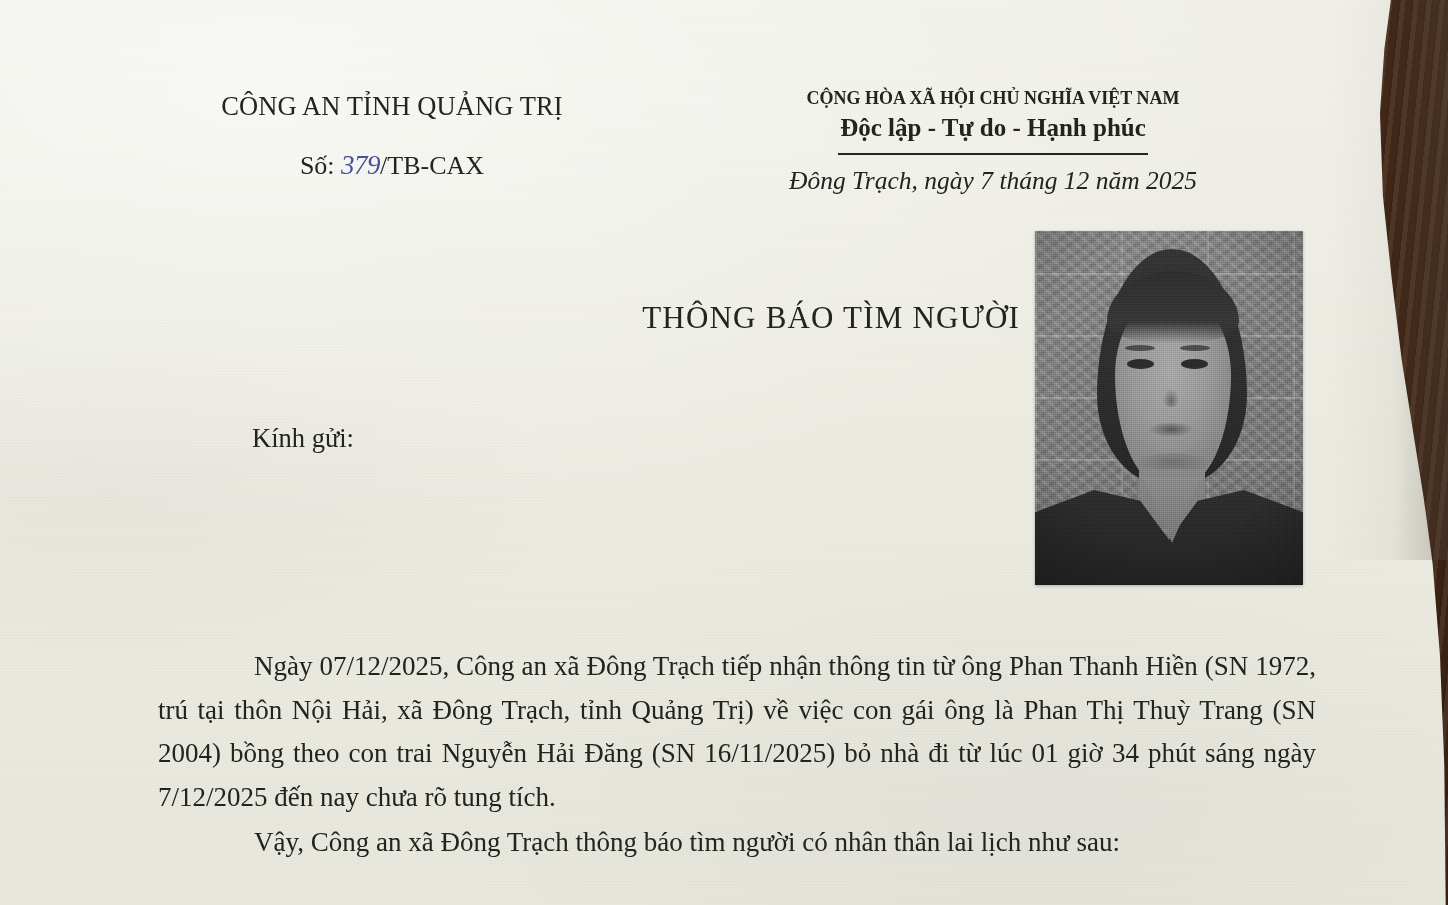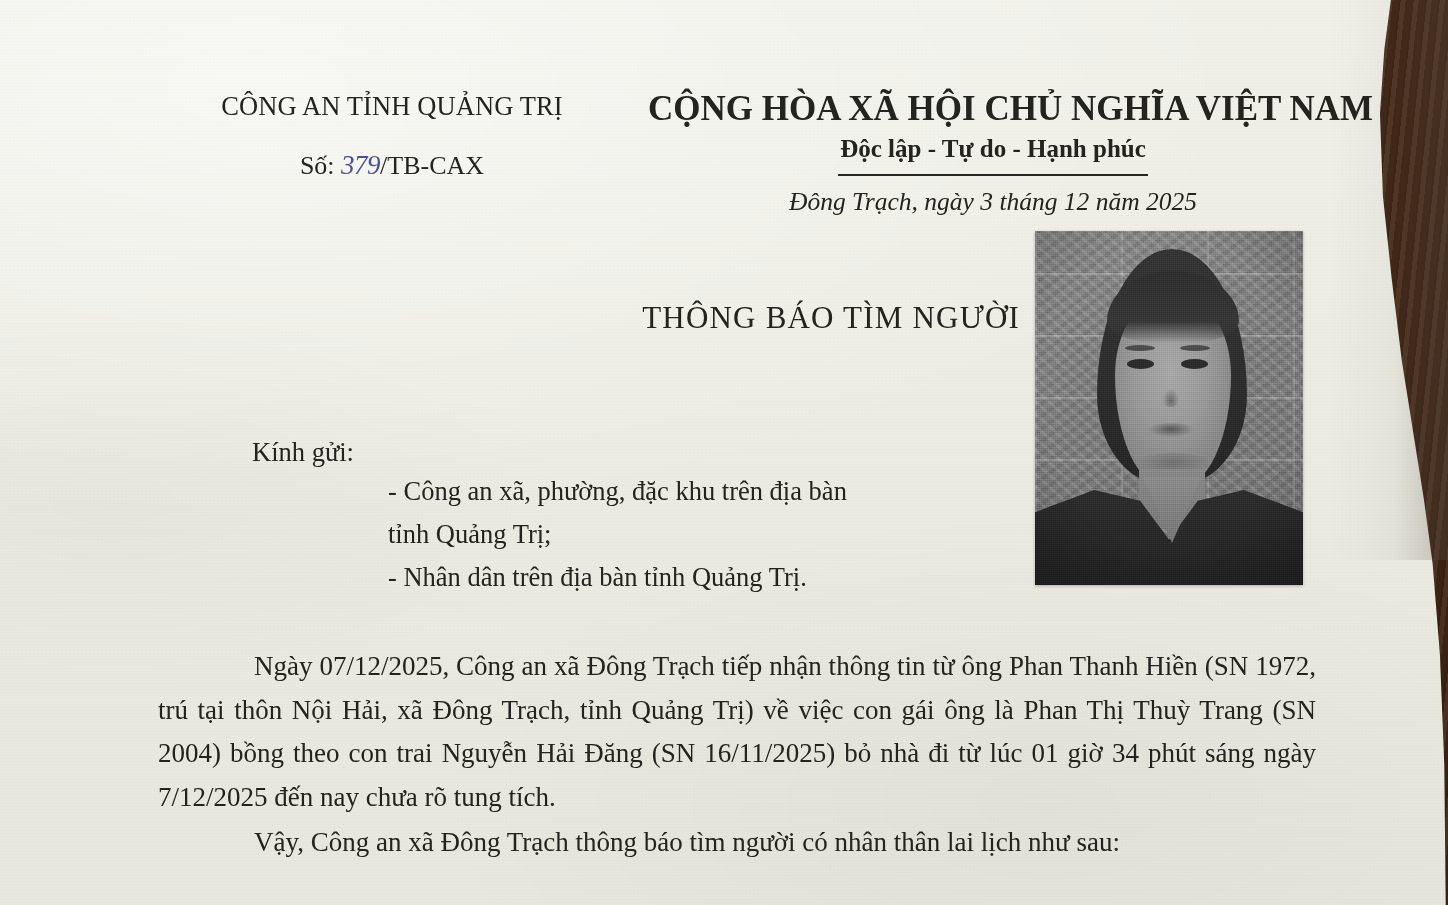--- a/index.html
+++ b/index.html
@@ -121,21 +121,21 @@
   }
 
   .hdr-right {
     position: absolute;
     left: 648px; top: 88px;
     width: 690px;
     text-align: center;
     line-height: 1.22;
   }
   .hdr-right .l1 {
-    font-size: 35px;
+    font-size: 18px;
     font-weight: bold;
     white-space: nowrap;
   }
   .hdr-right .l2 {
     font-size: 25px;
     font-weight: bold;
     margin-top: 3px;
   }
   .hdr-right .l2 span {
     border-bottom: 2.4px solid #262622;
@@ -153,21 +153,21 @@
     left: 220px; top: 300px;
     width: 800px;
     text-align: right;
     font-size: 31px;
     font-weight: normal;
     letter-spacing: 1.2px;
   }
 
   .kinh-gui {
     position: absolute;
-    left: 252px; top: 437px;
+    left: 252px; top: 423px;
     font-size: 26.5px;
   }
   .recipients {
     position: absolute;
     left: 388px; top: 470px;
     width: 620px;
     font-size: 26.5px;
     line-height: 1.62;
   }
   .recipients .r-item { white-space: nowrap; }
@@ -322,32 +322,27 @@
   <div id="content">
 
     <div class="hdr-left">
       <div class="l1">CÔNG AN TỈNH QUẢNG TRỊ</div>
       <div class="sonum"><span>Số: </span><span class="ink">379</span><span>/TB-CAX</span></div>
     </div>
 
     <div class="hdr-right">
       <div class="l1">CỘNG HÒA XÃ HỘI CHỦ NGHĨA VIỆT NAM</div>
       <div class="l2"><span>Độc lập - Tự do - Hạnh phúc</span></div>
-      <div class="date">Đông Trạch, ngày 3 tháng 12 năm 2025</div>
+      <div class="date">Đông Trạch, ngày 7 tháng 12 năm 2025</div>
     </div>
 
     <div class="doc-title">THÔNG BÁO TÌM NGƯỜI</div>
 
     <div class="kinh-gui">Kính gửi:</div>
 
-    <div class="recipients">
-      <div class="r-item">- Công an xã, phường, đặc khu trên địa bàn</div>
-      <div class="r-cont">tỉnh Quảng Trị;</div>
-      <div class="r-item">- Nhân dân trên địa bàn tỉnh Quảng Trị.</div>
-    </div>
 
     <div class="body-text">
       <p>Ngày 07/12/2025, Công an xã Đông Trạch tiếp nhận thông tin từ ông Phan Thanh Hiền (SN 1972, trú tại thôn Nội Hải, xã Đông Trạch, tỉnh Quảng Trị) về việc con gái ông là Phan Thị Thuỳ Trang (SN 2004) bồng theo con trai Nguyễn Hải Đăng (SN 16/11/2025) bỏ nhà đi từ lúc 01 giờ 34 phút sáng ngày 7/12/2025 đến nay chưa rõ tung tích.</p>
       <p>Vậy, Công an xã Đông Trạch thông báo tìm người có nhân thân lai lịch như sau:</p>
     </div>
 
     <div id="photo">
       <div class="wall"></div>
       <div class="hair"></div>
       <div class="face"></div>

